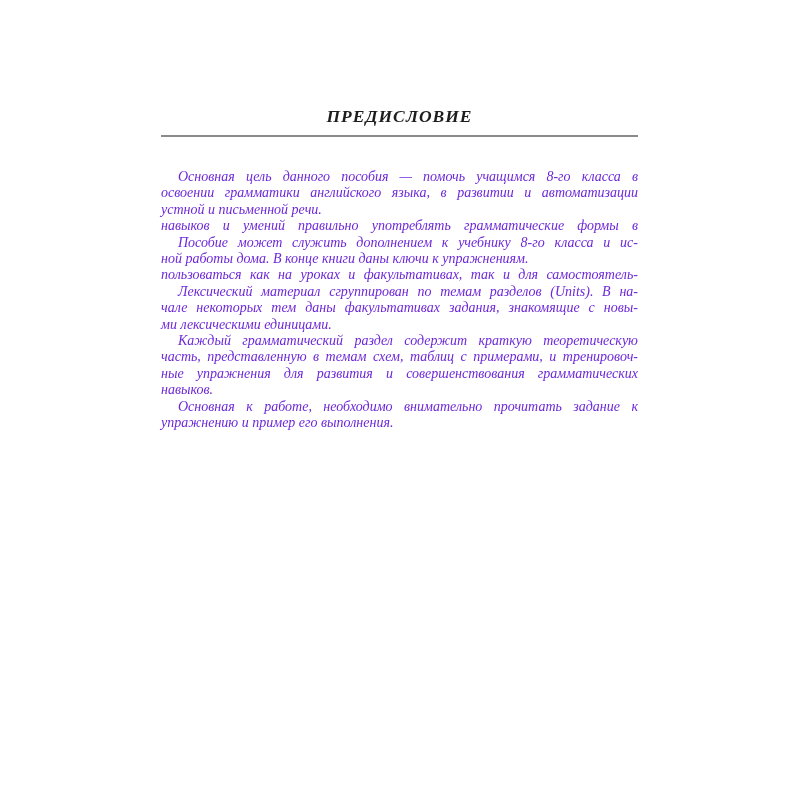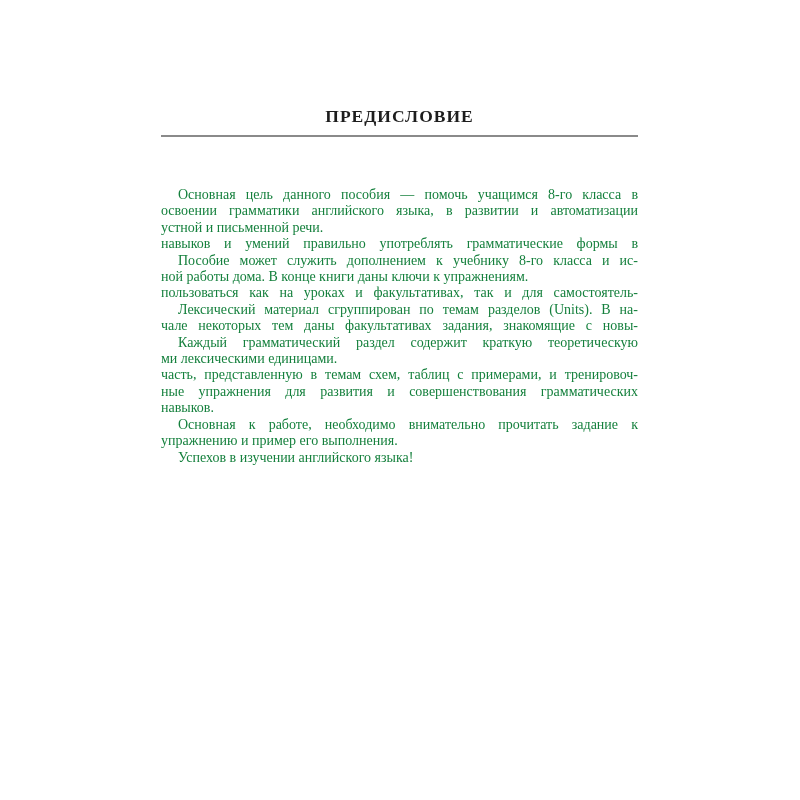--- a/index.html
+++ b/index.html
@@ -1,15 +1,15 @@
 <!DOCTYPE html>
 <html><head>
 <meta charset="utf-8">
 <style>
-  * { margin: 0; padding: 0; box-sizing: border-box; }
+  * { margin: 0; padding: 0; box-sizing: border-box; font-style: italic; }
 
   html, body {
     width: 800px;
     height: 800px;
     background: #ffffff;
     font-family: "Liberation Serif", serif;
   }
 
   .sheet {
     position: relative;
@@ -35,24 +35,24 @@
     color: #1d1d1d;
   }
 
   .rule {
     margin-top: 8px;
     height: 2px;
     background: #8a8a8a;
   }
 
   .body {
-    margin-top: 50px;
+    margin-top: 32px;
     font-size: 14px;
     line-height: 16.4px;
-    color: #15803d;
+    color: #6d28d9;
   }
 
   .line {
     text-align: justify;
     text-align-last: justify;
     white-space: normal;
   }
 
   .line.first {
     text-indent: 17px;
@@ -72,23 +72,22 @@
     <div class="body">
         <div class="line first">Основная цель данного пособия — помочь учащимся 8-го класса в</div>
         <div class="line">освоении грамматики английского языка, в развитии и автоматизации</div>
         <div class="line last">устной и письменной речи.</div>
         <div class="line">навыков и умений правильно употреблять грамматические формы в</div>
         <div class="line first">Пособие может служить дополнением к учебнику 8-го класса и ис-</div>
         <div class="line last">ной работы дома. В конце книги даны ключи к упражнениям.</div>
         <div class="line">пользоваться как на уроках и факультативах, так и для самостоятель-</div>
         <div class="line first">Лексический материал сгруппирован по темам разделов (Units). В на-</div>
         <div class="line">чале некоторых тем даны факультативах задания, знакомящие с новы-</div>
+        <div class="line last">ми лексическими единицами.</div>
         <div class="line first">Каждый грамматический раздел содержит краткую теоретическую</div>
-        <div class="line last">ми лексическими единицами.</div>
         <div class="line">часть, представленную в темам схем, таблиц с примерами, и тренировоч-</div>
         <div class="line">ные упражнения для развития и совершенствования грамматических</div>
         <div class="line last">навыков.</div>
         <div class="line first">Основная к работе, необходимо внимательно прочитать задание к</div>
         <div class="line last">упражнению и пример его выполнения.</div>
-        <div class="line first last">Успехов в изучении английского языка!</div>
       </div>
   </div>
 </div>
 
 </body></html>

